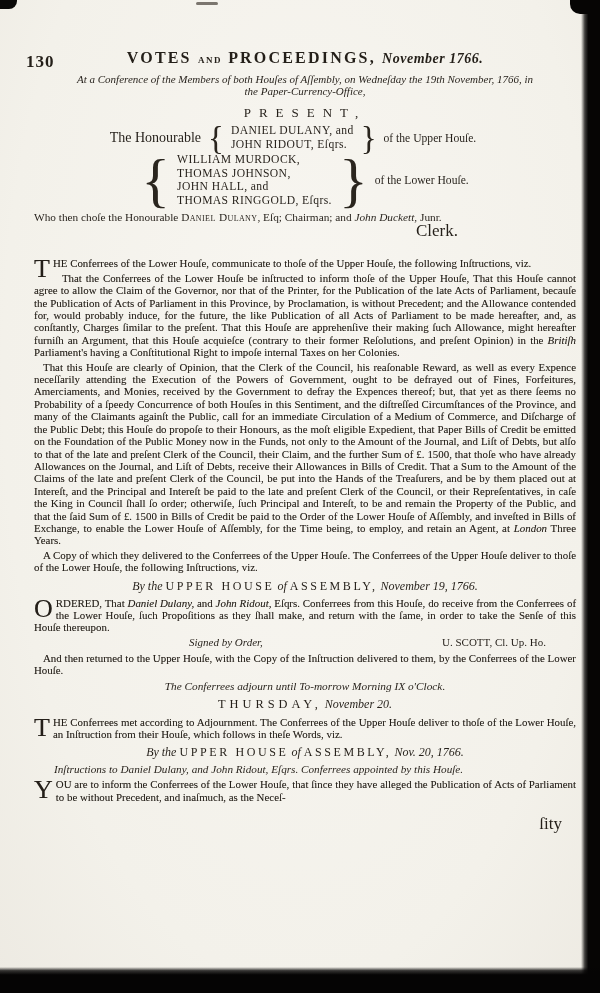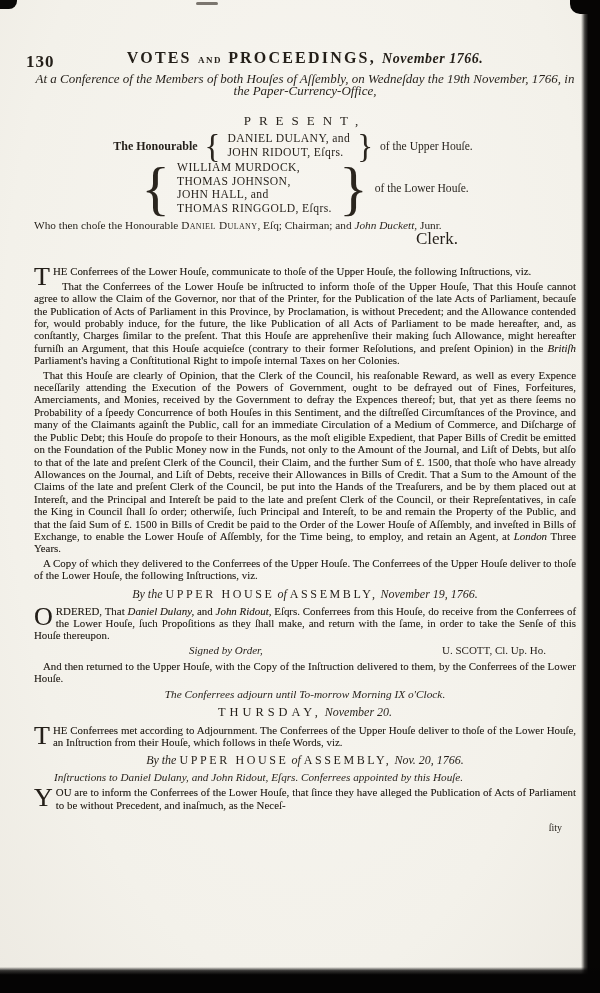--- a/index.html
+++ b/index.html
@@ -22,28 +22,28 @@
   }
 
   
   .masthead { position: relative; text-align: center; margin-bottom: 3px; height: 21px; }
   .page-num { position: absolute; left: -8px; top: 3px; font-size: 17px; font-weight: bold; letter-spacing: 1px; }
   .title { margin: 16px; font-size: 16px; font-weight: bold; letter-spacing: 2.2px; }
   .t-caps { font-size: 16px; }
   .t-and { font-variant: small-caps; font-size: 12.5px; letter-spacing: 1.5px; }
   .t-date { font-style: italic; font-weight: bold; font-size: 14px; letter-spacing: 0.5px; }
 
-  .conf-note { text-align: center; font-style: italic; font-size: 13px; line-height: 12px; margin-bottom: 16px; }
+  .conf-note { text-align: center; font-style: italic; font-size: 11px; line-height: 12px; margin-bottom: 8px; }
 
   .present-label { text-align: center; font-size: 13px; letter-spacing: 8px; margin: 4px 0 3px; }
 
   .present-row { display: flex; align-items: center; justify-content: center; gap: 7px; }
   .row-upper { transform: translateX(-12px); margin-bottom: 1px; }
   .row-lower { margin-bottom: 2px; }
-  .honourable { font-size: 12px; font-weight: bold; }
+  .honourable { font-size: 14px; }
   .brace { font-weight: 300; line-height: 0.85; color: #2a251e; }
   .brace-2 { font-size: 33px; }
   .brace-4 { font-size: 60px; }
   .member-col { display: flex; flex-direction: column; }
   .member { font-size: 11.6px; line-height: 13.6px; letter-spacing: 0.4px; }
   .house-label { font-size: 11.6px; }
 
   .chairman { margin: 4px 0 0; font-size: 11.3px; line-height: 13px; }
   .sc { font-variant: small-caps; letter-spacing: 0.4px; }
   .it { font-style: italic; }
@@ -67,21 +67,21 @@
   .signed-row { display: flex; justify-content: space-between; padding: 0 30px 0 155px; font-size: 11px; line-height: 13px; margin: 1px 0 3px; }
 
   .adjourn { text-align: center; font-style: italic; font-size: 11.3px; margin: 3px 0 5px; }
 
   .day-heading { text-align: center; margin: 5px 0 4px; font-size: 12px; }
   .day-caps { letter-spacing: 4px; font-size: 12.4px; }
   .day-date { font-style: italic; }
 
   .instr-line { font-style: italic; font-size: 11.2px; line-height: 13px; text-indent: 20px; margin: 2px 0 2px; }
 
-  .catchword { text-align: right; padding-right: 14px; font-size: 10px; margin-top: 11px; }
+  .catchword { text-align: right; padding-right: 14px; font-size: 17px; margin-top: 11px; }
 
   
   .scan-edge-right {
     position: absolute; top: 0; right: 0; height: 100%; width: 19px;
     background: linear-gradient(to left, #060504 0%, #060504 62%, rgba(6,5,4,0.75) 80%, rgba(6,5,4,0) 100%);
   }
   .scan-edge-right-top {
     position: absolute; top: 0; right: 0; width: 30px; height: 14px; background: #060504;
     border-bottom-left-radius: 10px;
   }

